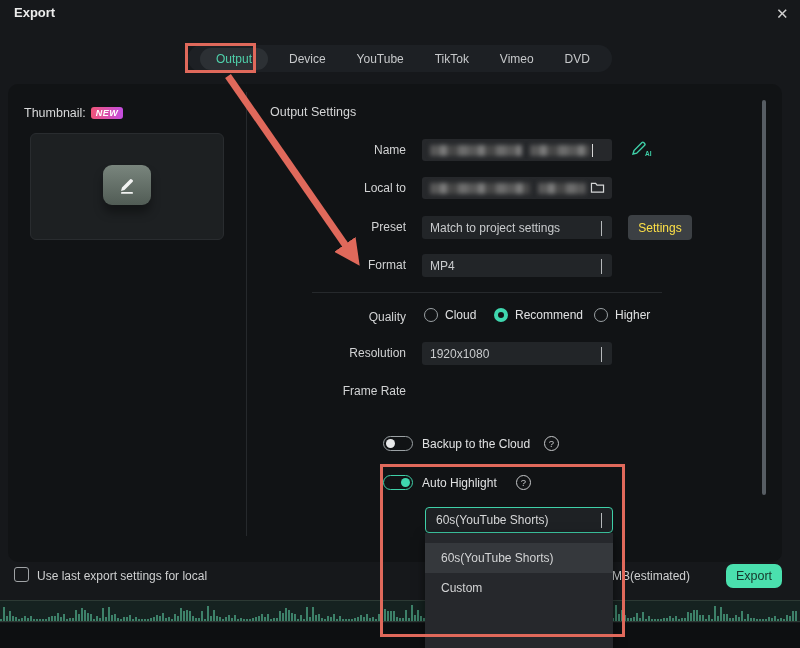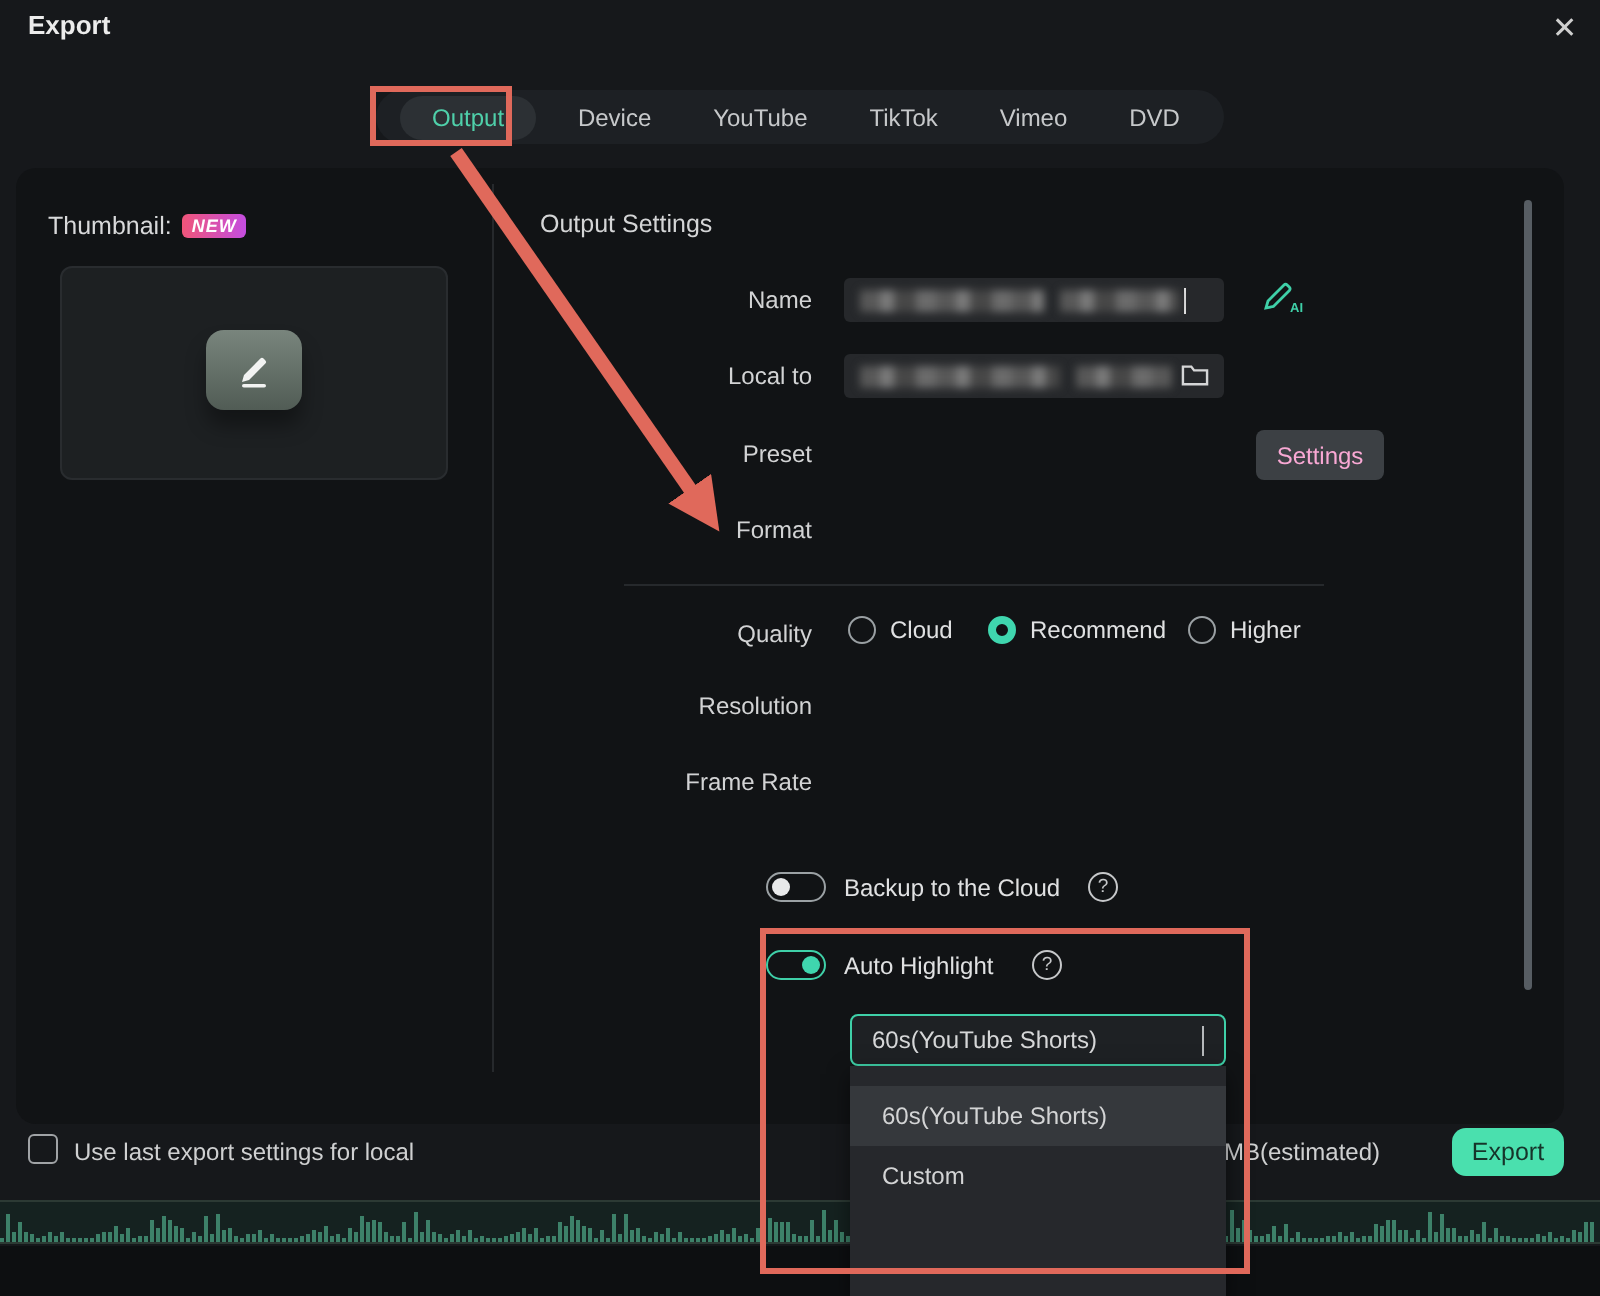--- a/index.html
+++ b/index.html
@@ -42,21 +42,21 @@
   .field { left:414px; width:190px; height:22px; background:#26282b; border-radius:3px; display:flex; align-items:center; padding:0 8px; color:#c9cbcd; }
   .dropdown { background:#222528; }
   .censor { height:11px; border-radius:1px; filter:blur(2.2px);
     background:repeating-linear-gradient(90deg,#585858 0 10px,#7a7a7a 10px 17px,#474747 17px 28px,#6b6b6b 28px 38px); }
   .cursorbar { width:1px; height:13px; background:#e6e6e6; margin-left:2px; }
   .chev { width:7px; height:7px; border-right:1.5px solid #b6b9bb; border-bottom:1.5px solid #b6b9bb; }
   .chev.down { transform:rotate(45deg); margin-top:-3px; }
   .chev.up { transform:rotate(-135deg); margin-top:4px; }
   .chev-wrap { position:absolute; right:10px; top:50%; transform:translateY(-50%); }
   .settings-btn { left:620px; width:64px; height:25px; background:#3c4044; border-radius:4px;
-    display:flex; align-items:center; justify-content:center; color:#f9a8d4; cursor:pointer; }
+    display:flex; align-items:center; justify-content:center; color:#fde047; cursor:pointer; }
   .hdiv { left:304px; top:208px; width:350px; height:1px; background:#26292c; }
 
   .radio { width:14px; height:14px; border-radius:50%; border:1.5px solid #9aa0a3; display:inline-block; }
   .radio.sel { border:4px solid #3fd6ae; }
   .radio-item { position:absolute; display:flex; align-items:center; gap:7px; color:#e0e1e2; }
 
   .toggle { width:30px; height:15px; border-radius:999px; position:absolute; }
   .toggle.off { border:1.5px solid #9ba1a4; }
   .toggle.off .knob { position:absolute; left:2px; top:1.5px; width:9px; height:9px; border-radius:50%; background:#e8e9ea; }
   .toggle.on { border:1.5px solid #3fd0a8; }
@@ -142,41 +142,53 @@
   <div class="abs row-label" style="left:262px; top:97px;">Local to</div>
   <div class="abs field" style="top:93px;">
     <div class="censor" style="width:100px;"></div>
     <div class="censor" style="width:48px; margin-left:8px;"></div>
     <svg style="position:absolute; right:7px; top:4px;" width="15" height="13" viewBox="0 0 16 14">
       <path d="M1.5 2.5 h4.5 l1.5 2 h7 v7.5 h-13 z" fill="none" stroke="#d5d6d7" stroke-width="1.3"></path>
     </svg>
   </div>
 
   <div class="abs row-label" style="left:262px; top:136px;">Preset</div>
+  <div class="abs field dropdown" style="top:132px; height:23px;">
+    <span>Match to project settings</span>
+    <span class="chev-wrap"><span class="chev down"></span></span>
+  </div>
   <div class="abs settings-btn" style="top:131px;">Settings</div>
 
   <div class="abs row-label" style="left:262px; top:174px;">Format</div>
+  <div class="abs field dropdown" style="top:170px; height:23px;">
+    <span>MP4</span>
+    <span class="chev-wrap"><span class="chev down"></span></span>
+  </div>
 
   <div class="abs hdiv"></div>
 
   <div class="abs row-label" style="left:262px; top:226px;">Quality</div>
   <div class="radio-item" style="left:416px; top:224px;">
     <span class="radio"></span>
     <span>Cloud</span>
   </div>
   <div class="radio-item" style="left:486px; top:224px;">
     <span class="radio sel"></span>
     <span>Recommend</span>
   </div>
   <div class="radio-item" style="left:586px; top:224px;">
     <span class="radio"></span>
     <span>Higher</span>
   </div>
 
   <div class="abs row-label" style="left:262px; top:262px;">Resolution</div>
+  <div class="abs field dropdown" style="top:258px; height:23px;">
+    <span>1920x1080</span>
+    <span class="chev-wrap"><span class="chev down"></span></span>
+  </div>
 
   <div class="abs row-label" style="left:262px; top:300px;">Frame Rate</div>
 
   <div class="toggle off" style="left:375px; top:352px;">
       <span class="knob"></span>
     </div>
   <div class="abs" style="left:414px; top:353px; color:#e0e1e2;">Backup to the Cloud</div>
   <div class="abs help" style="left:536px; top:352px;">?</div>
 
   <div class="toggle on" style="left:375px; top:391px;">

